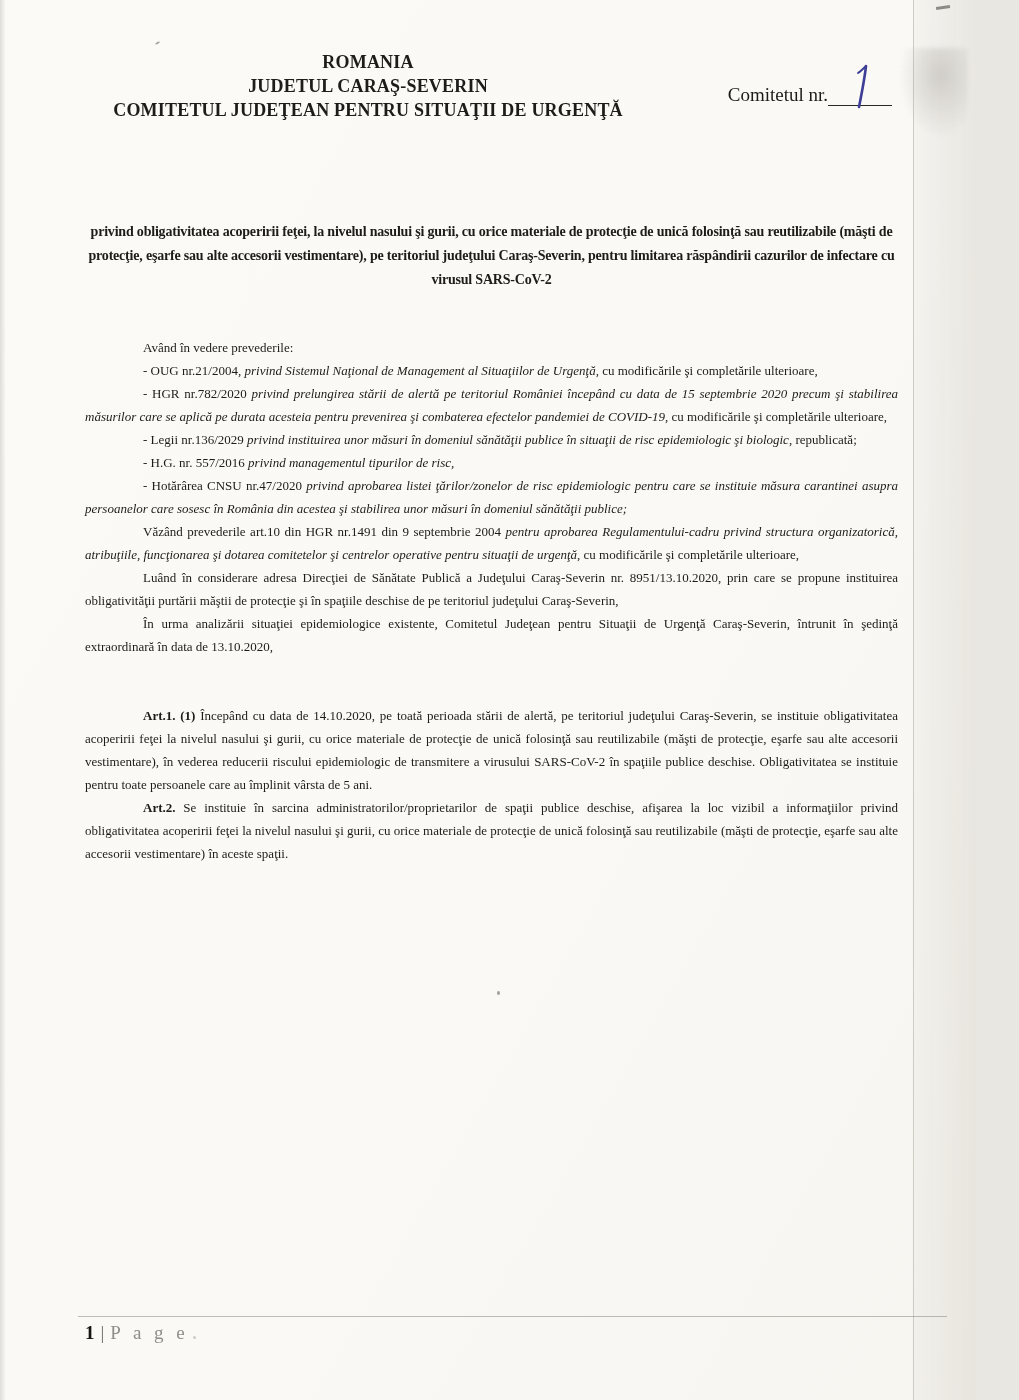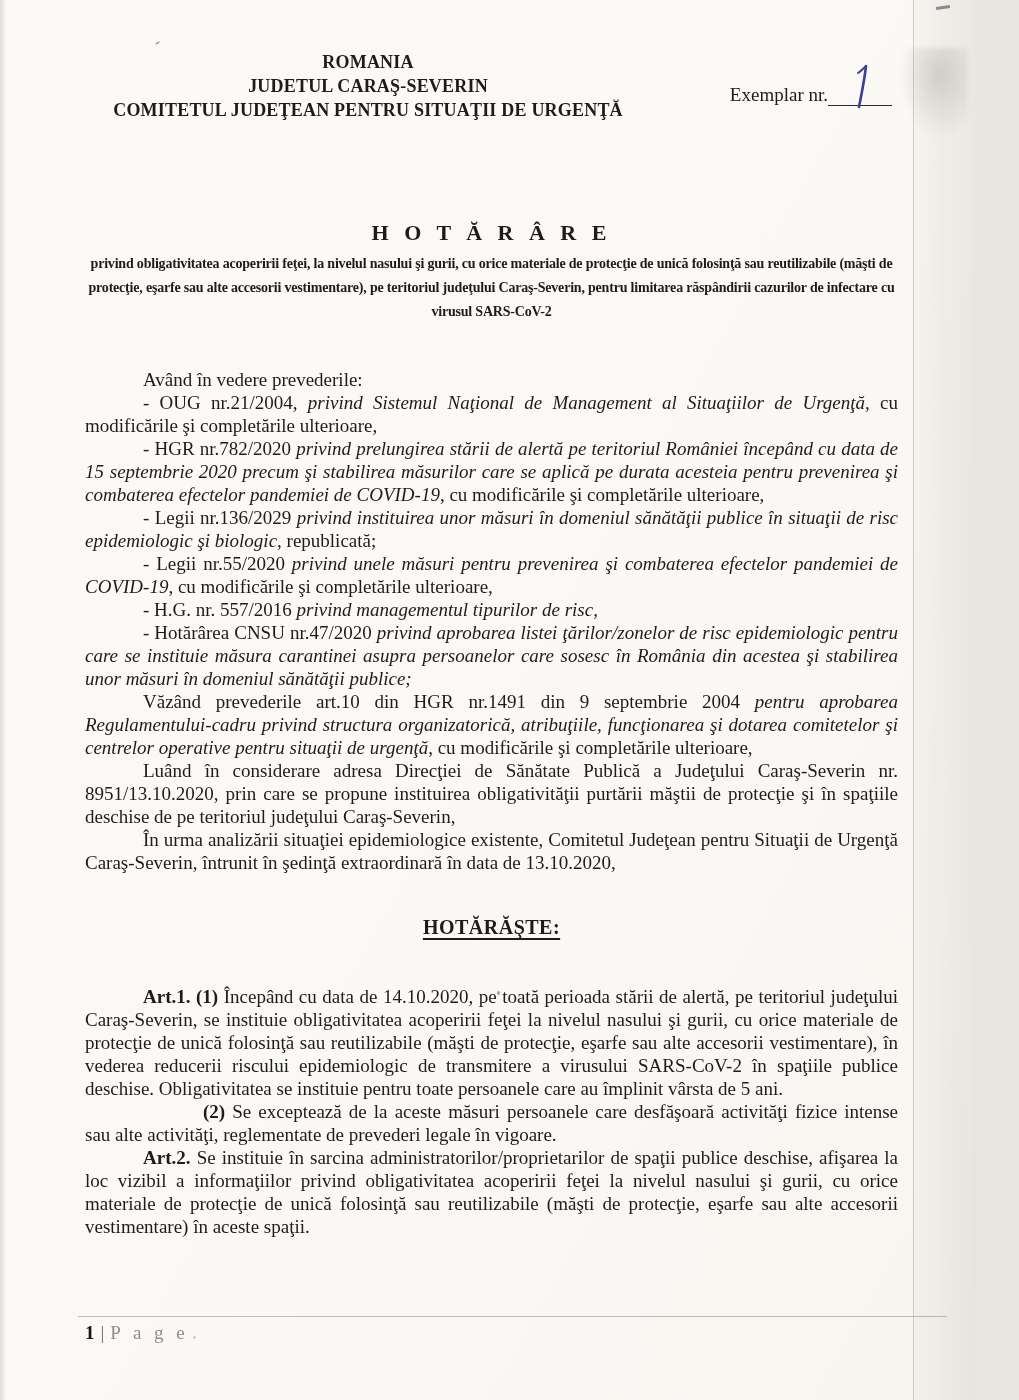--- a/index.html
+++ b/index.html
@@ -55,21 +55,21 @@
   .title-block{margin-top:98px;text-align:center;}
   .doc-title{font-size:22px;font-weight:bold;letter-spacing:5px;line-height:26px;}
   .doc-subtitle{
     margin-top:6px;font-size:14px;font-weight:bold;line-height:24px;
     letter-spacing:-0.2px;text-align:center;
   }
 
   
   .preamble{margin-top:44px;}
   .preamble p,.articles p{
-    margin:0;font-size:19px;line-height:23px;text-align:justify;text-indent:58px;
+    margin:0;font-size:13px;line-height:23px;text-align:justify;text-indent:58px;
   }
   .it{font-style:italic;}
   .bd{font-weight:bold;}
   .indent-deep{text-indent:118px !important;}
 
   .decision-heading{
     margin-top:42px;text-align:center;font-size:20px;font-weight:bold;
     letter-spacing:.5px;
   }
   .decision-heading span{
@@ -106,52 +106,46 @@
 
   <div class="content">
 
     <div class="header-wrap">
       <div class="header-block">
         <div>ROMANIA</div>
         <div>JUDETUL CARAŞ-SEVERIN</div>
         <div>COMITETUL JUDEŢEAN PENTRU SITUAŢII DE URGENŢĂ</div>
       </div>
       <div class="exemplar">
-        <span>Exemplar nr.</span><span class="blank"><svg class="hand-one" width="40" height="48" viewBox="0 0 40 48">
+        <span>Comitetul nr.</span><span class="blank"><svg class="hand-one" width="40" height="48" viewBox="0 0 40 48">
           <path d="M24,3 C23,12 20,29 17,44" stroke="#3e3e96" stroke-width="2.6" fill="none" stroke-linecap="round"></path>
           <path d="M24,3 C21,6 19,8 16,10" stroke="#3e3e96" stroke-width="2" fill="none" stroke-linecap="round"></path>
         </svg></span>
       </div>
     </div>
 
     <div class="title-block">
-      <div class="doc-title">H O T Ă R Â R E</div>
       <div class="doc-subtitle">privind obligativitatea acoperirii feţei, la nivelul nasului şi gurii, cu orice materiale de protecţie de unică folosinţă sau reutilizabile (măşti de protecţie, eşarfe sau alte accesorii vestimentare), pe teritoriul judeţului Caraş-Severin, pentru limitarea răspândirii cazurilor de infectare cu virusul SARS-CoV-2</div>
     </div>
 
     <div class="preamble">
       <p><span>Având în vedere prevederile:</span></p>
       <p><span>- OUG nr.21/2004, </span><span class="it">privind Sistemul Naţional de Management al Situaţiilor de Urgenţă</span><span>, cu modificările şi completările ulterioare,</span></p>
       <p><span>- HGR nr.782/2020 </span><span class="it">privind prelungirea stării de alertă pe teritoriul României începând cu data de 15 septembrie 2020 precum şi stabilirea măsurilor care se aplică pe durata acesteia pentru prevenirea şi combaterea efectelor pandemiei de COVID-19</span><span>, cu modificările şi completările ulterioare,</span></p>
       <p><span>- Legii nr.136/2029 </span><span class="it">privind instituirea unor măsuri în domeniul sănătăţii publice în situaţii de risc epidemiologic şi biologic</span><span>, republicată;</span></p>
-      <p><span>- Legii nr.55/2020 </span><span class="it">privind unele măsuri pentru prevenirea şi combaterea efectelor pandemiei de COVID-19</span><span>, cu modificările şi completările ulterioare,</span></p>
       <p><span>- H.G. nr. 557/2016 </span><span class="it">privind managementul tipurilor de risc,</span></p>
       <p><span>- Hotărârea CNSU nr.47/2020 </span><span class="it">privind aprobarea listei ţărilor/zonelor de risc epidemiologic pentru care se instituie măsura carantinei asupra persoanelor care sosesc în România din acestea şi stabilirea unor măsuri în domeniul sănătăţii publice;</span></p>
       <p><span>Văzând prevederile art.10 din HGR nr.1491 din 9 septembrie 2004 </span><span class="it">pentru aprobarea Regulamentului-cadru privind structura organizatorică, atribuţiile, funcţionarea şi dotarea comitetelor şi centrelor operative pentru situaţii de urgenţă</span><span>, cu modificările şi completările ulterioare,</span></p>
       <p><span>Luând în considerare adresa Direcţiei de Sănătate Publică a Judeţului Caraş-Severin nr. 8951/13.10.2020, prin care se propune instituirea obligativităţii purtării măştii de protecţie şi în spaţiile deschise de pe teritoriul judeţului Caraş-Severin,</span></p>
       <p><span>În urma analizării situaţiei epidemiologice existente, Comitetul Judeţean pentru Situaţii de Urgenţă Caraş-Severin, întrunit în şedinţă extraordinară în data de 13.10.2020,</span></p>
     </div>
 
-    <div class="decision-heading">
-      <span>HOTĂRĂŞTE:</span>
-    </div>
 
     <div class="articles">
       <p><span class="bd">Art.1. (1) </span><span>Începând cu data de 14.10.2020, pe toată perioada stării de alertă, pe teritoriul judeţului Caraş-Severin, se instituie obligativitatea acoperirii feţei la nivelul nasului şi gurii, cu orice materiale de protecţie de unică folosinţă sau reutilizabile (măşti de protecţie, eşarfe sau alte accesorii vestimentare), în vederea reducerii riscului epidemiologic de transmitere a virusului SARS-CoV-2 în spaţiile publice deschise. Obligativitatea se instituie pentru toate persoanele care au împlinit vârsta de 5 ani.</span></p>
-      <p class="indent-deep"><span class="bd">(2) </span><span>Se exceptează de la aceste măsuri persoanele care desfăşoară activităţi fizice intense sau alte activităţi, reglementate de prevederi legale în vigoare.</span></p>
       <p><span class="bd">Art.2. </span><span>Se instituie în sarcina administratorilor/proprietarilor de spaţii publice deschise, afişarea la loc vizibil a informaţiilor privind obligativitatea acoperirii feţei la nivelul nasului şi gurii, cu orice materiale de protecţie de unică folosinţă sau reutilizabile (măşti de protecţie, eşarfe sau alte accesorii vestimentare) în aceste spaţii.</span></p>
     </div>
 
   </div>
 
   <div class="footer-rule"></div>
   <div class="footer-text">
     <span class="num">1</span>
     <span class="sep">|</span>
     <span class="pg">P a g e</span>

